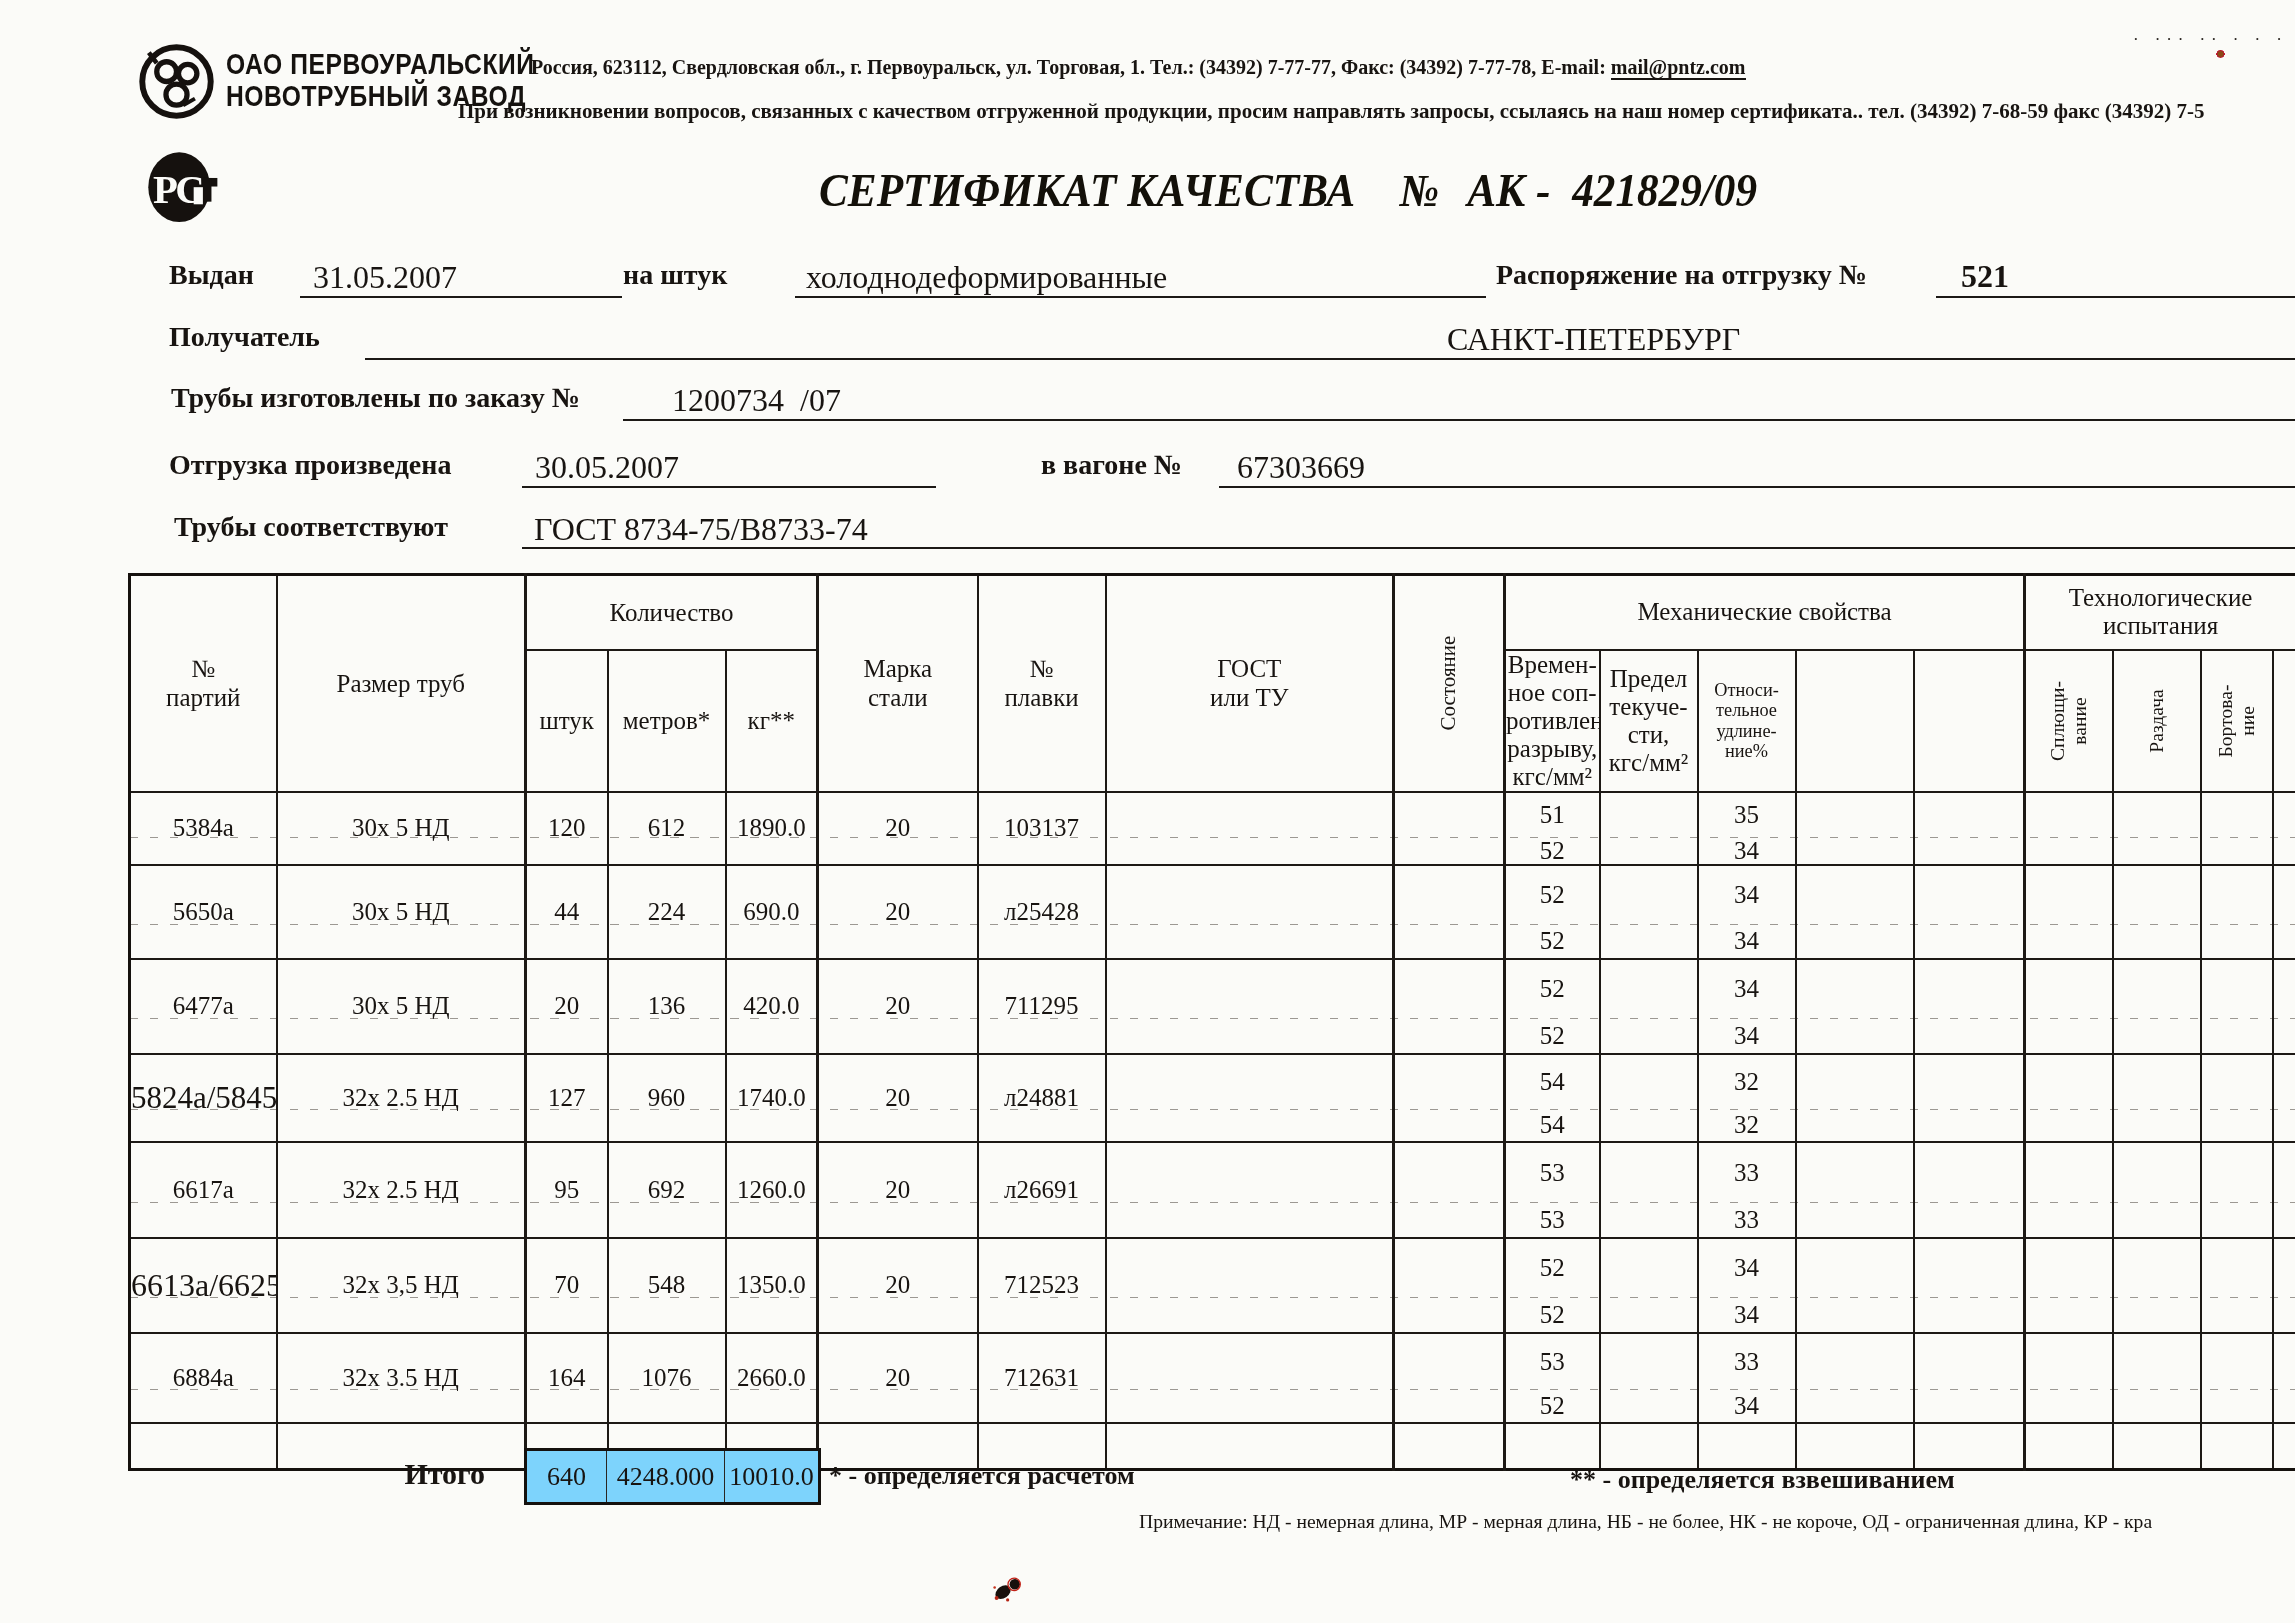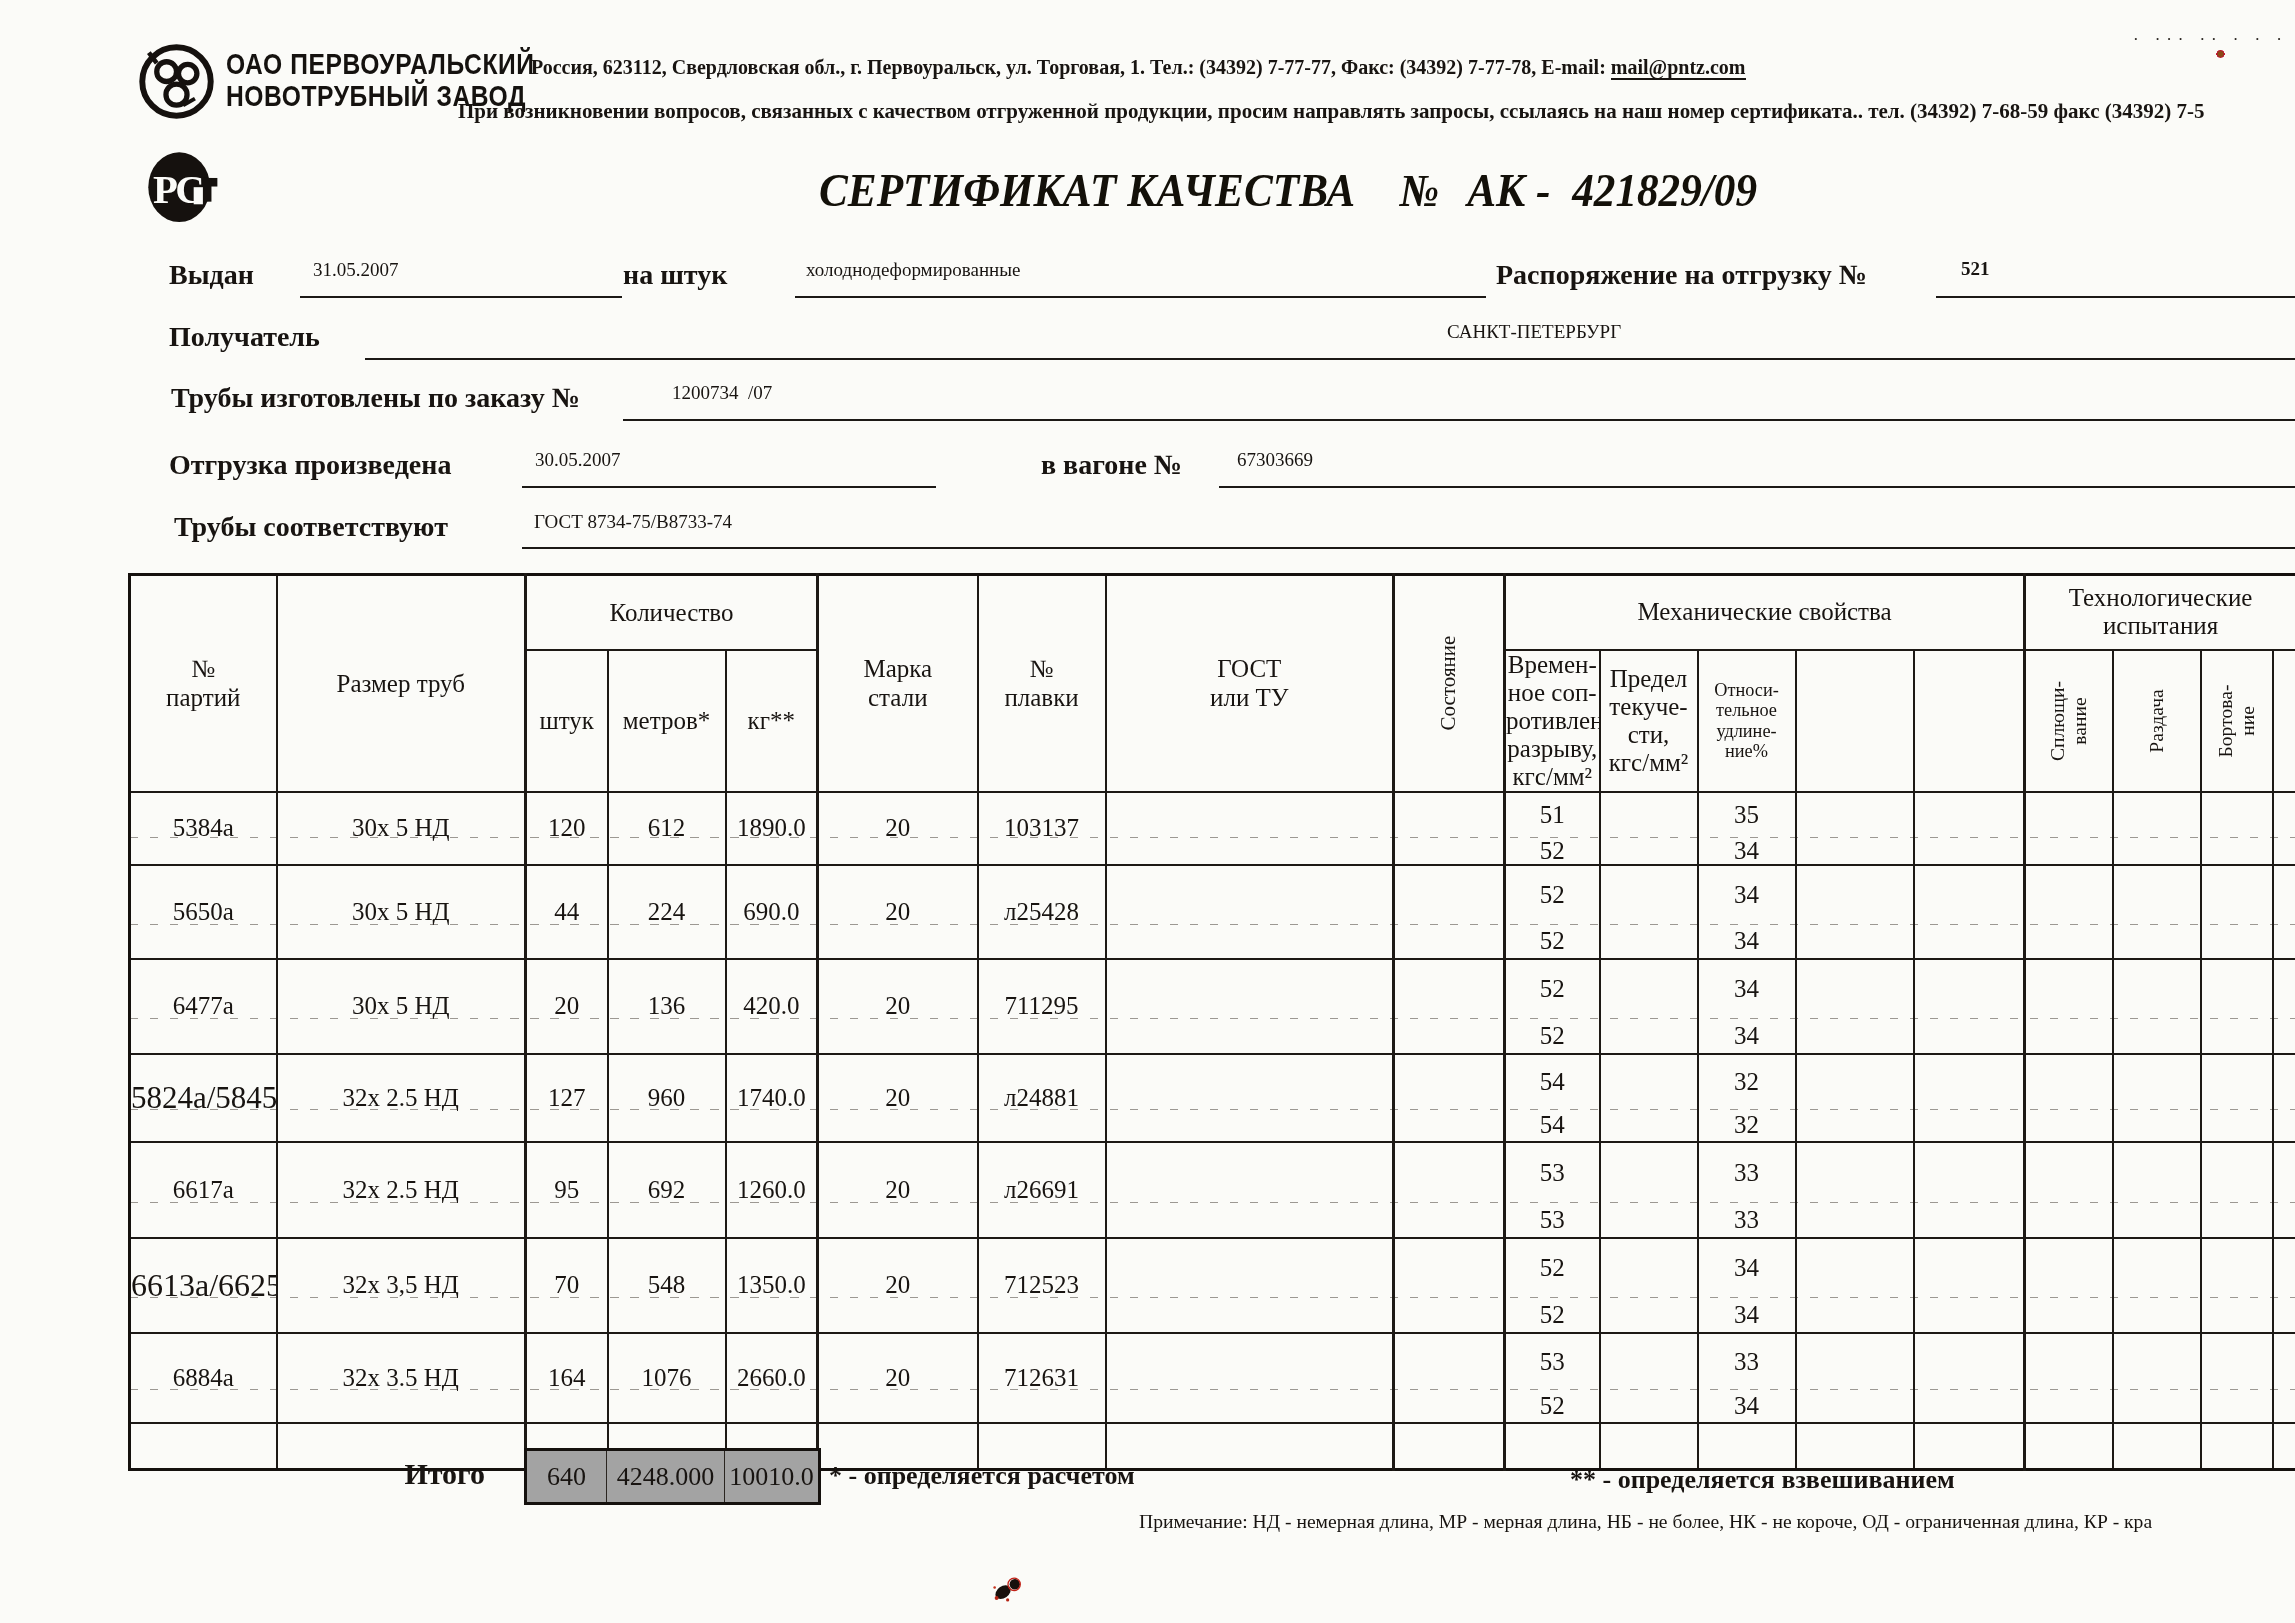--- a/index.html
+++ b/index.html
@@ -20,21 +20,21 @@
   .corner-marks{font-size:17px;letter-spacing:5.9px;color:#2a2420;white-space:nowrap}
   .speck{width:9.2px;height:7.9px;border-radius:50%;background:radial-gradient(circle,#8a4a18 0 40%,#c03 70%,transparent 71%)}
   
   .doc-title{font-size:46px;font-weight:700;font-style:italic;white-space:nowrap;
     transform:scaleX(.94);transform-origin:left top;color:#131009}
   .doc-title .g1{margin-left:47px}
   .doc-title .g2{margin-left:30px}
   .doc-title span{white-space:pre}
   
   .flabel{font-weight:700;font-size:28px;white-space:nowrap}
-  .fval{font-size:19px;white-space:pre}
+  .fval{font-size:32px;white-space:pre}
   .fval.it{}
   .ul{height:0;border-bottom:2.6px solid #1c1916}
   
   #cert-table{position:absolute;left:128px;top:573px;width:2168px;
     border-collapse:collapse;table-layout:fixed;border:3.9px solid #15110e}
   #cert-table td{border:2px solid #1d1915;padding:0;text-align:center;vertical-align:middle;
     font-size:25px;overflow:hidden}
   .th{font-size:19.6px;white-space:pre-line;line-height:1.18;font-weight:400}
   .msub{font-size:17px;line-height:1.12;white-space:pre-line}
   .sech{font-size:20px;white-space:pre-line;line-height:1.15}
@@ -52,21 +52,21 @@
   
   tr.brw{background-image:repeating-linear-gradient(90deg,rgba(62,54,46,.5) 0 8.5px,transparent 8.5px 20px);
     background-size:100% 1.3px;background-repeat:no-repeat;background-position:0 64%}
   tr.rh0{height:73px} tr.rh1{height:94px} tr.rh2{height:95px} tr.rh3{height:88px}
   tr.rh4{height:96px} tr.rh5{height:95px} tr.rh6{height:90px} tr.rhE{height:47px}
   .mcell{position:relative}
   .mpair{position:absolute;left:0;top:0;right:0;bottom:0;display:flex;flex-direction:column}
   .mpair .mv{height:64%;display:flex;align-items:center;justify-content:center}
   .mpair .mv2{height:36%;display:flex;align-items:center;justify-content:center}
   
-  .totals-box{display:flex;border:3.3px solid #15110e;background:#a3a3a3}
+  .totals-box{display:flex;border:3.3px solid #15110e;background:#7dd3fc}
   .tseg{display:flex;align-items:center;justify-content:center;font-size:26px}
   .tseg1{width:79px;border-right:1.3px solid #2a2520}
   .tseg2{width:117px;border-right:1.3px solid #2a2520}
   .tseg3{flex:1}
   .itogo{font-weight:700;font-size:30px}
   .fnote{font-size:26px;font-weight:600;white-space:nowrap}
   .pnote{font-size:19.6px;white-space:nowrap}
 </style>
 </head>
 <body>

